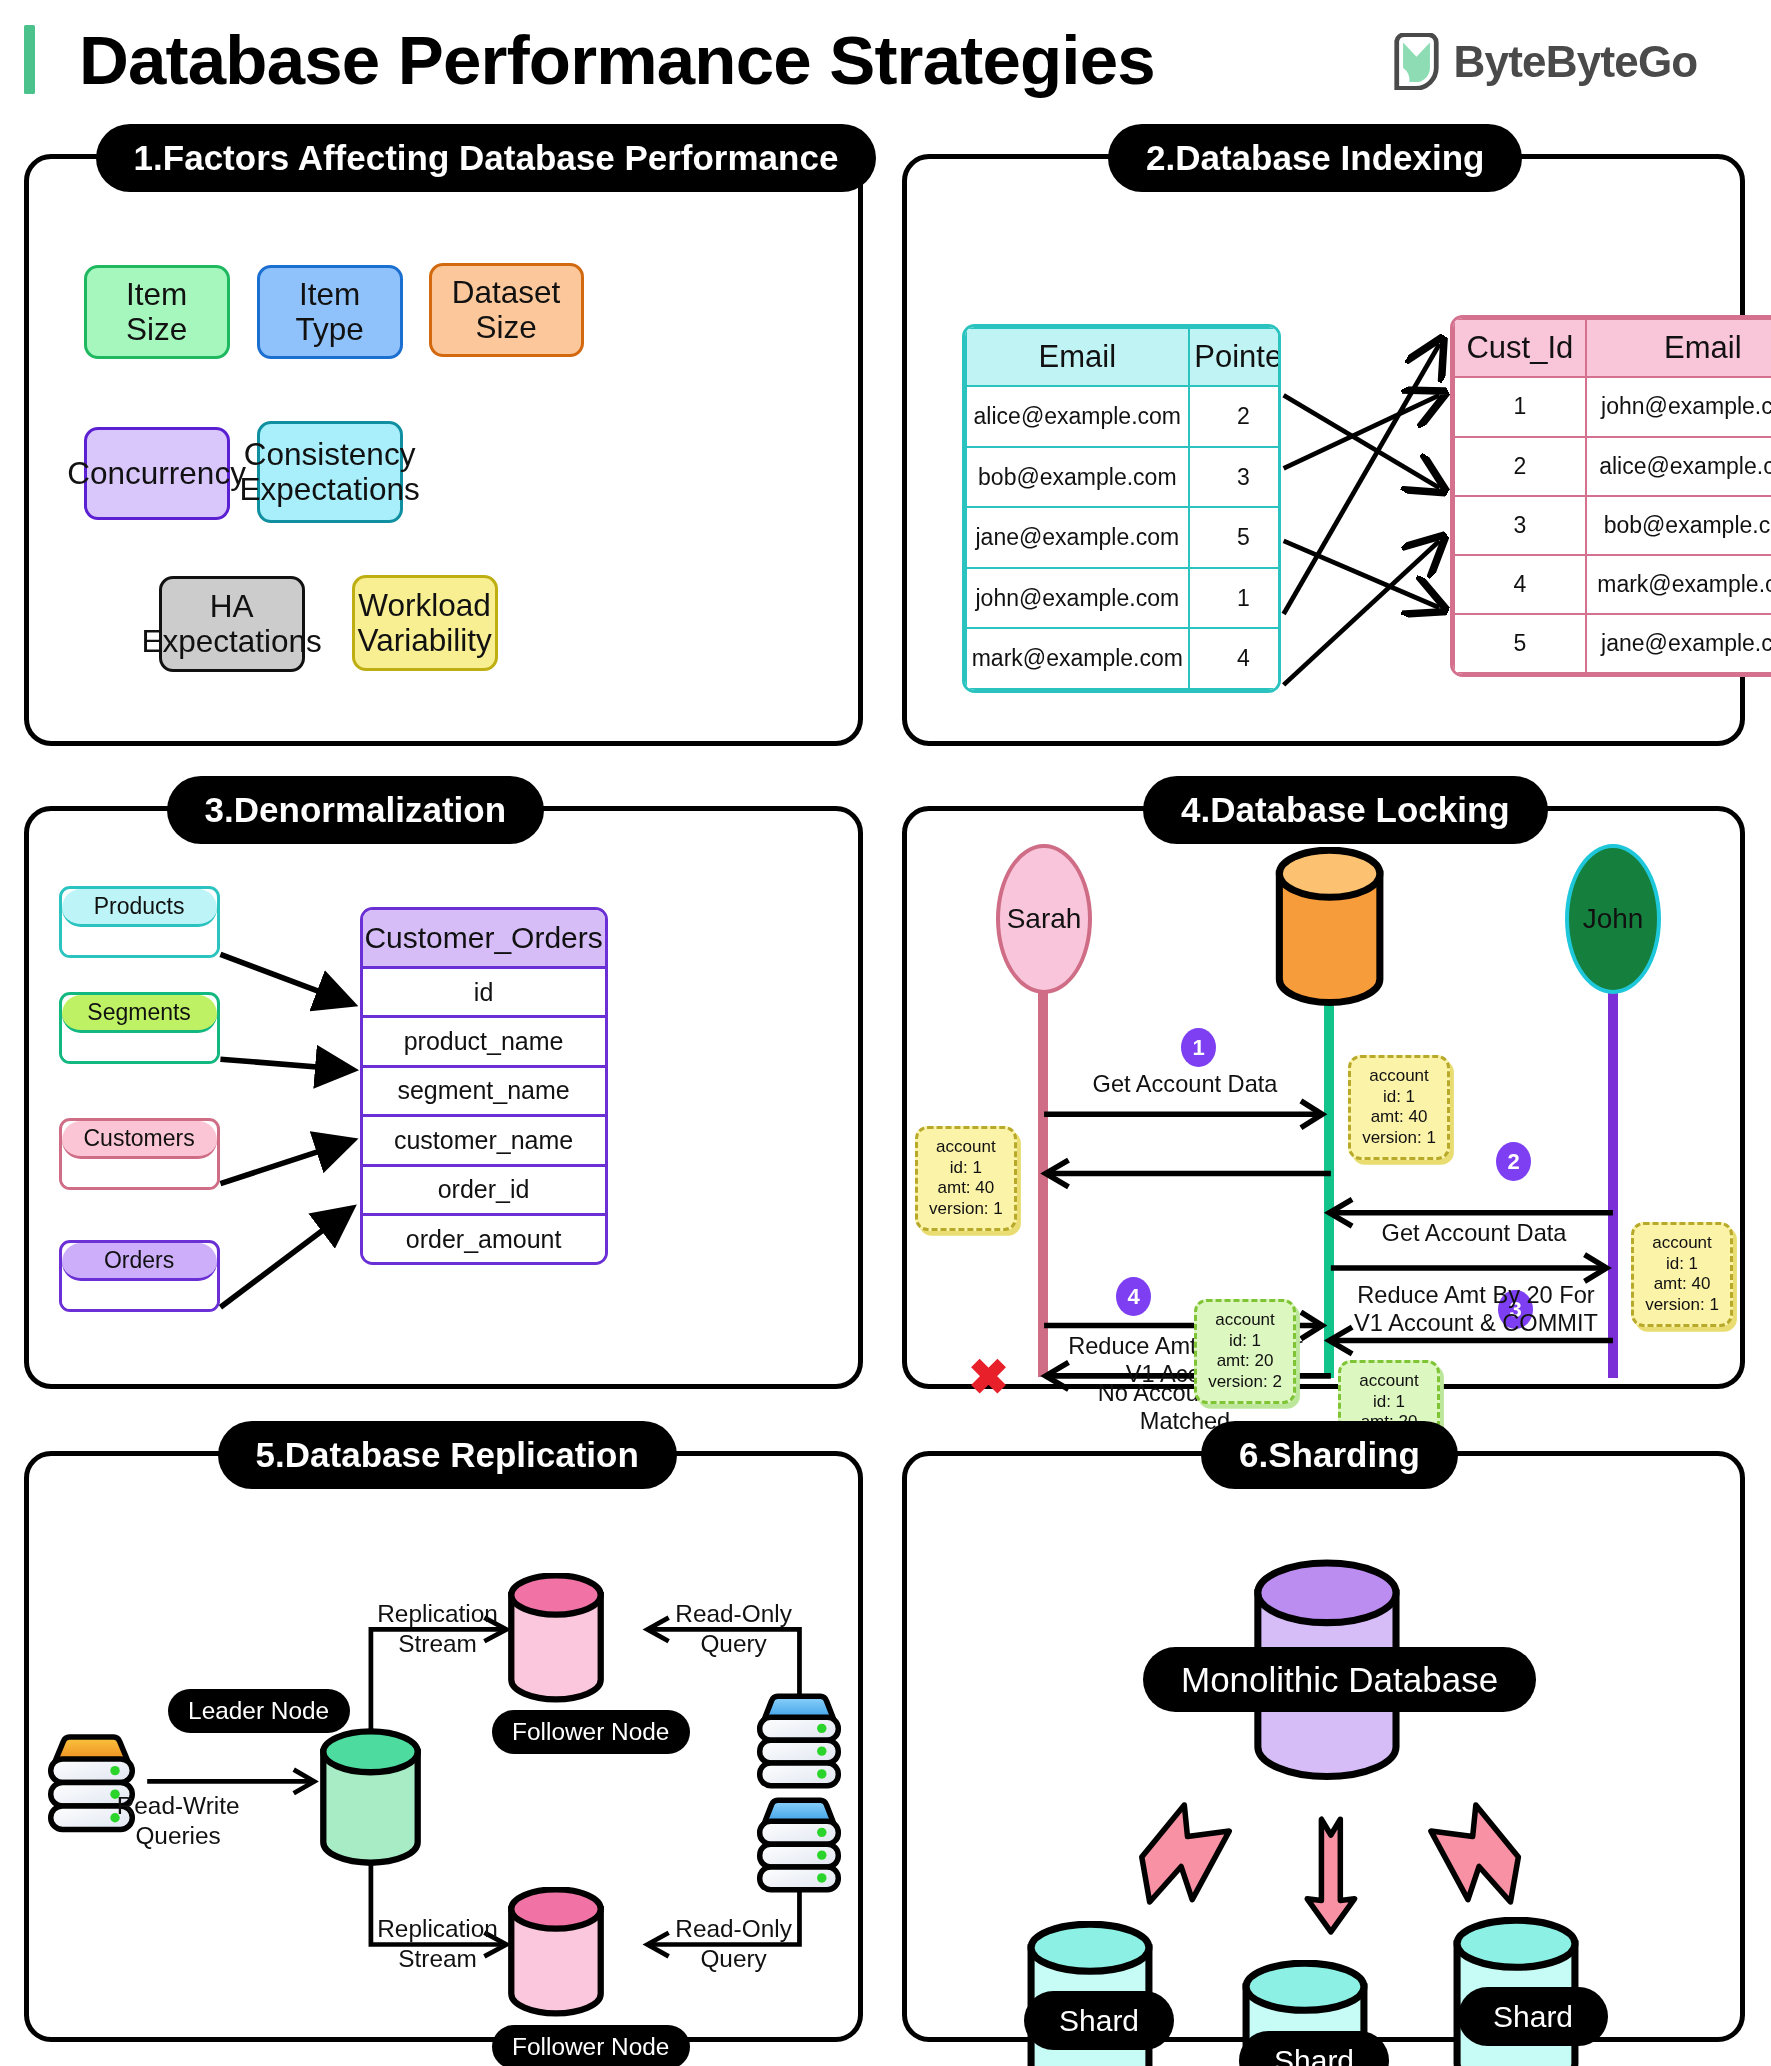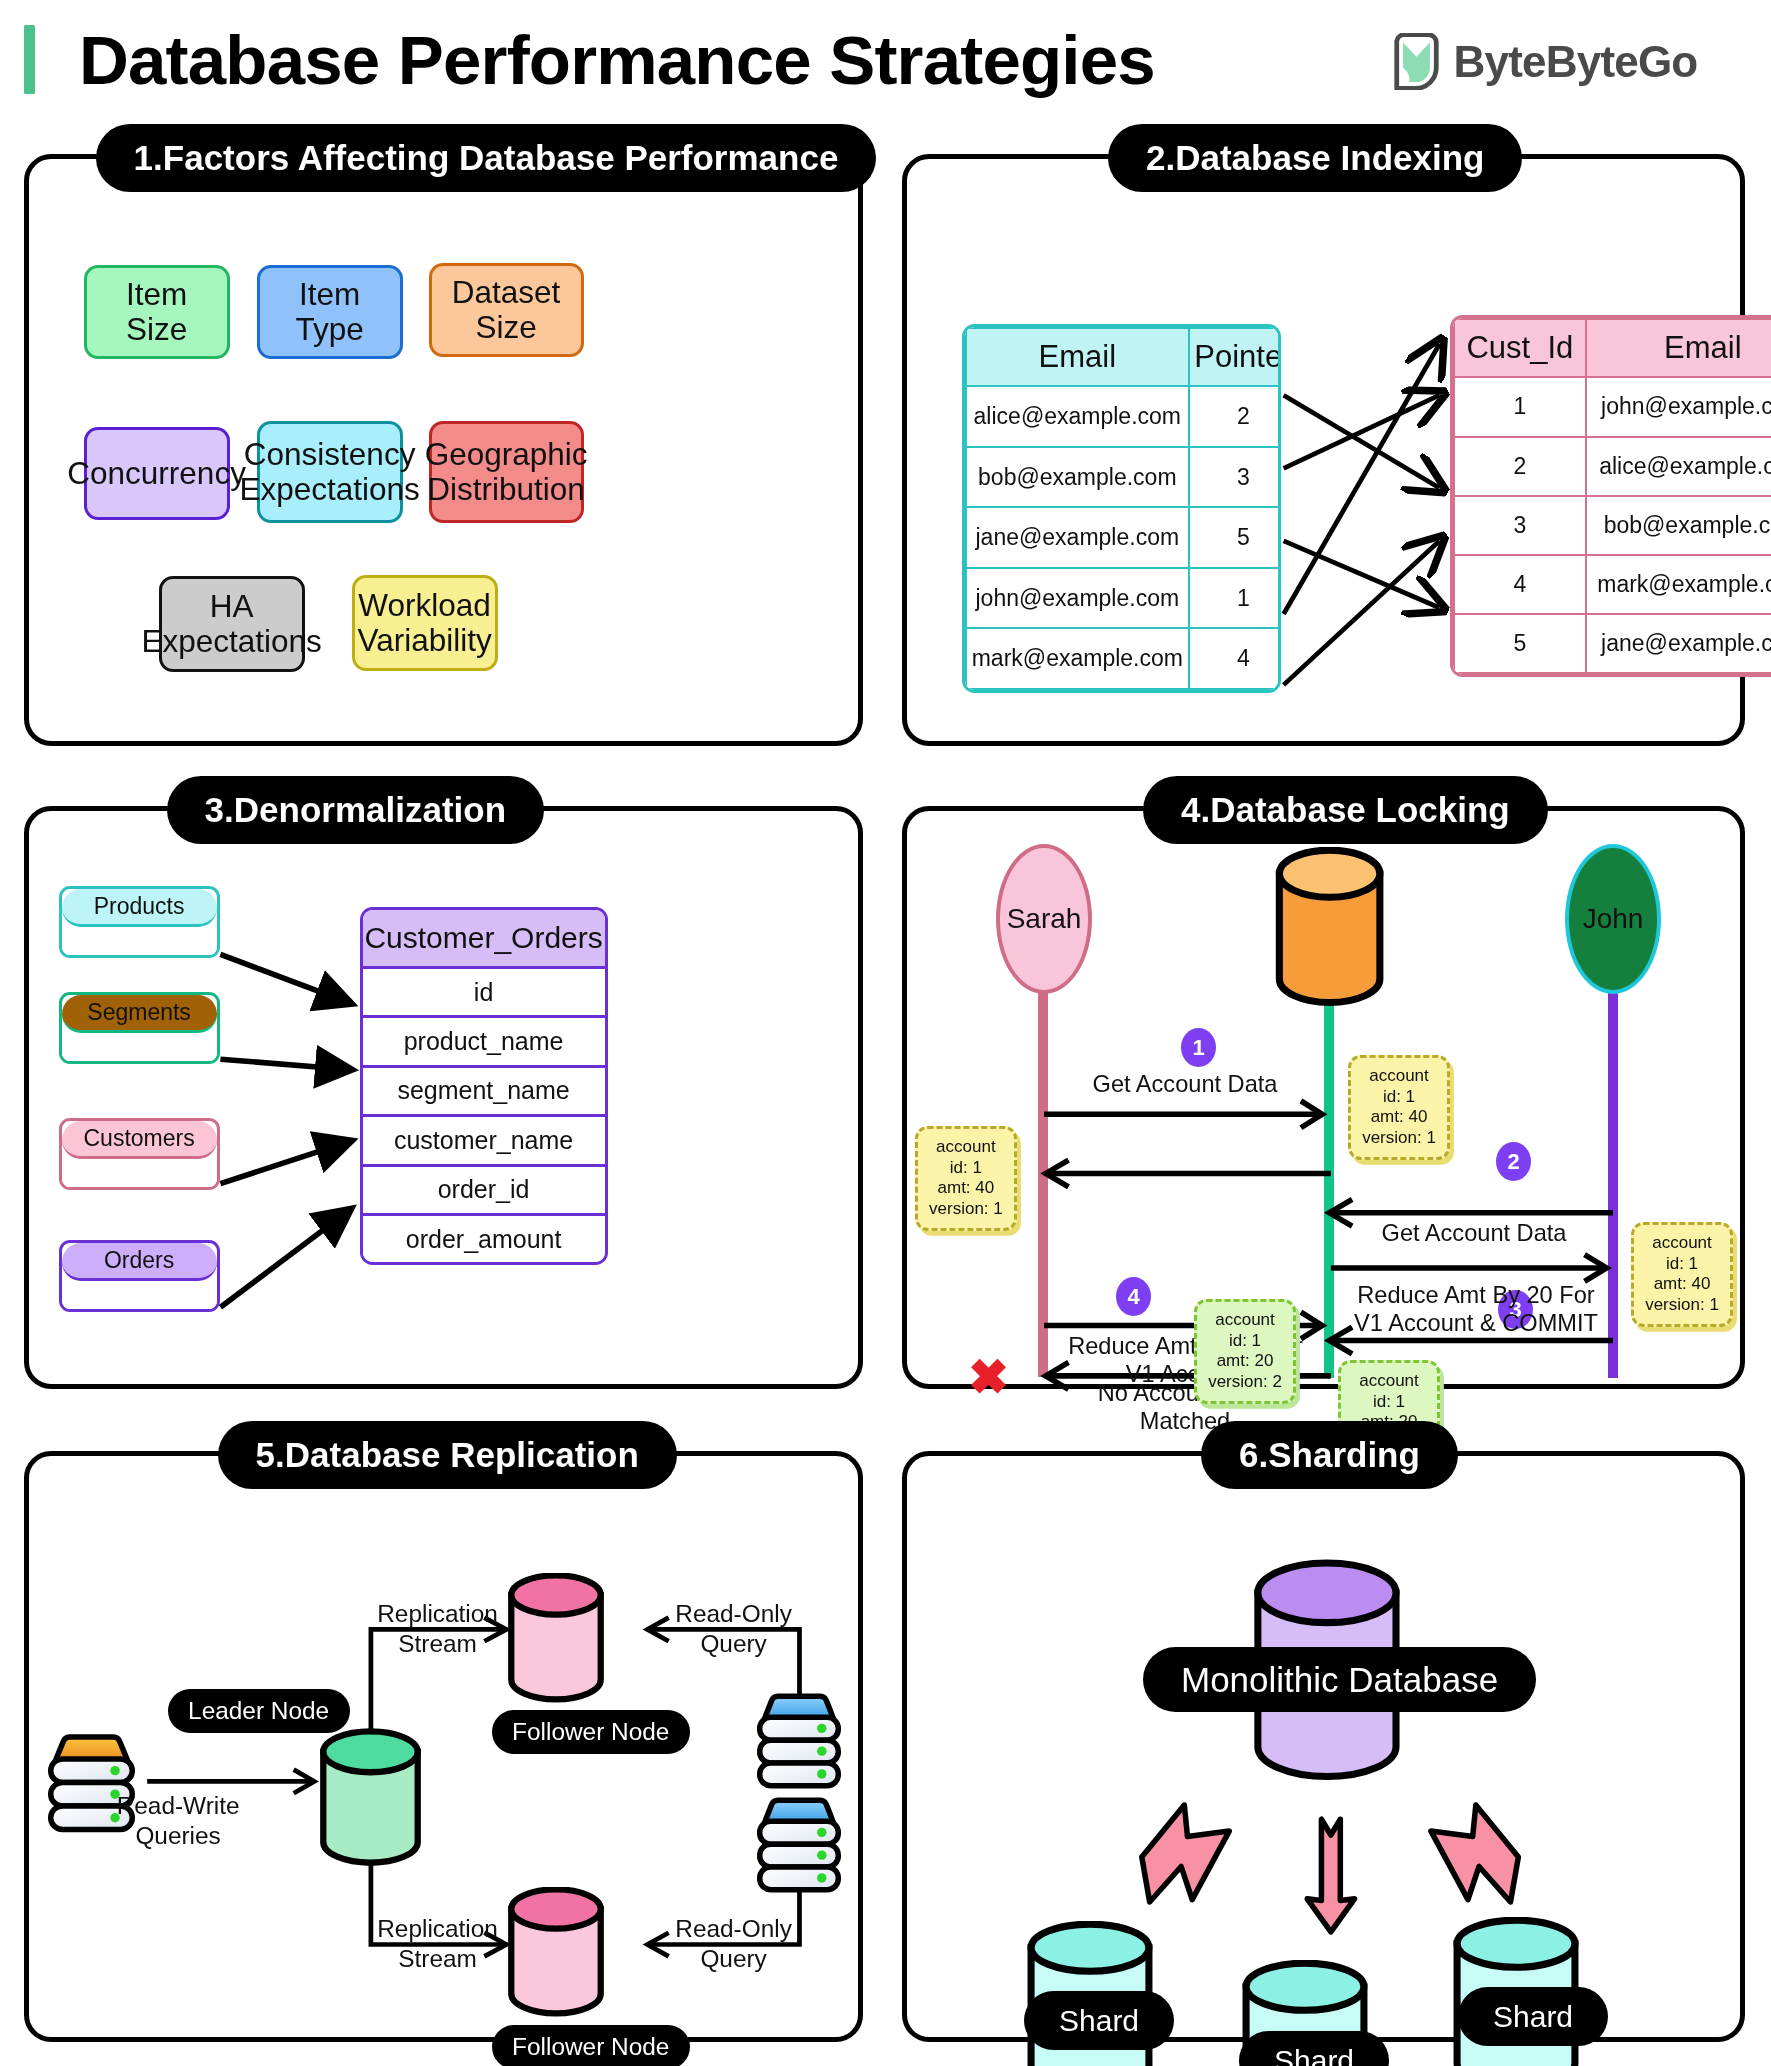--- a/index.html
+++ b/index.html
@@ -168,23 +168,20 @@
     </div>
   <div class="chip" id="c2" style="left: 400px; top: 104px; width: 155px; height: 94px; background: rgb(252, 199, 154); border-color: rgb(210, 105, 15);">
       <span>Dataset Size</span>
     </div>
 
   <div class="chip" id="c3" style="left: 55px; top: 268px; width: 146px; height: 93px; background: rgb(217, 198, 251); border-color: rgb(90, 32, 210);">
       <span>Concurrency</span>
     </div>
   <div class="chip" id="c4" style="left: 228px; top: 262px; width: 146px; height: 102px; background: rgb(168, 239, 251); border-color: rgb(15, 143, 160);">
       <span>Consistency Expectations</span>
-    </div>
-  <div class="chip" id="c5" style="left: 400px; top: 262px; width: 155px; height: 102px; background: rgb(243, 139, 139); border-color: rgb(192, 38, 38);">
-      <span>Geographic Distribution</span>
     </div>
 
   <div class="chip" id="c6" style="left: 130px; top: 417px; width: 146px; height: 96px; background: rgb(204, 204, 204); border-color: rgb(17, 17, 17);">
       <span>HA Expectations</span>
     </div>
   <div class="chip" id="c7" style="left: 323px; top: 416px; width: 146px; height: 96px; background: rgb(248, 239, 146); border-color: rgb(191, 174, 18);">
       <span>Workload Variability</span>
     </div>
 </div>
 
@@ -274,21 +271,21 @@
 </div>
 
 <div class="panel" id="panel3">
   <div class="pill panel-title" style="left:138px;">3.Denormalization</div>
 
   <div class="entity" id="e0" style="left: 30px; top: 75px; border-color: rgb(43, 195, 192);">
       <div class="ehead" style="background: rgb(189, 244, 247); border-bottom-color: rgb(43, 195, 192);">Products</div>
       <div class="ebody"></div>
     </div>
   <div class="entity" id="e1" style="left: 30px; top: 181px; border-color: rgb(18, 184, 127);">
-      <div class="ehead" style="background: #a16207; border-bottom-color: rgb(18, 184, 127);">Segments</div>
+      <div class="ehead" style="background: #bef264; border-bottom-color: rgb(18, 184, 127);">Segments</div>
       <div class="ebody"></div>
     </div>
   <div class="entity" id="e2" style="left: 30px; top: 307px; border-color: rgb(207, 109, 134);">
       <div class="ehead" style="background: rgb(251, 197, 213); border-bottom-color: rgb(207, 109, 134);">Customers</div>
       <div class="ebody"></div>
     </div>
   <div class="entity" id="e3" style="left: 30px; top: 429px; border-color: rgb(107, 47, 214);">
       <div class="ehead" style="background: rgb(205, 174, 250); border-bottom-color: rgb(107, 47, 214);">Orders</div>
       <div class="ebody"></div>
     </div>

